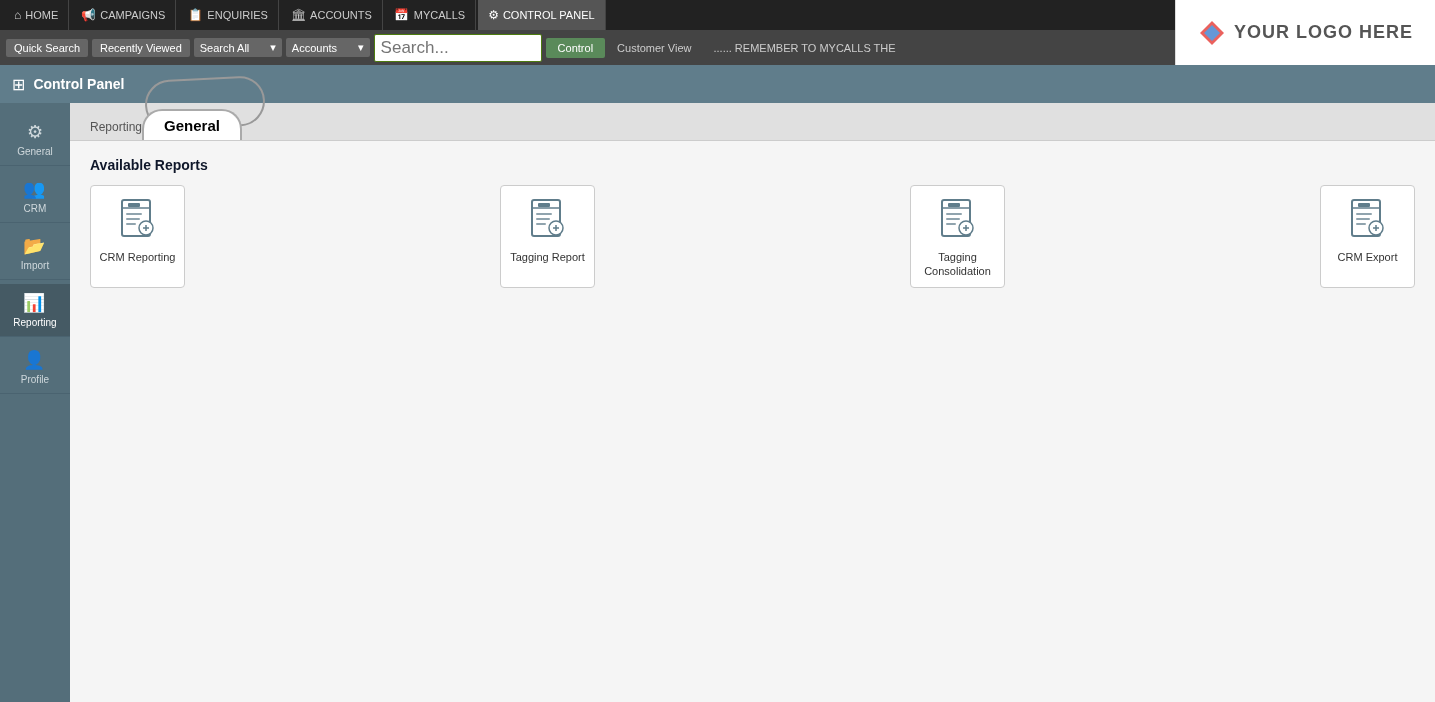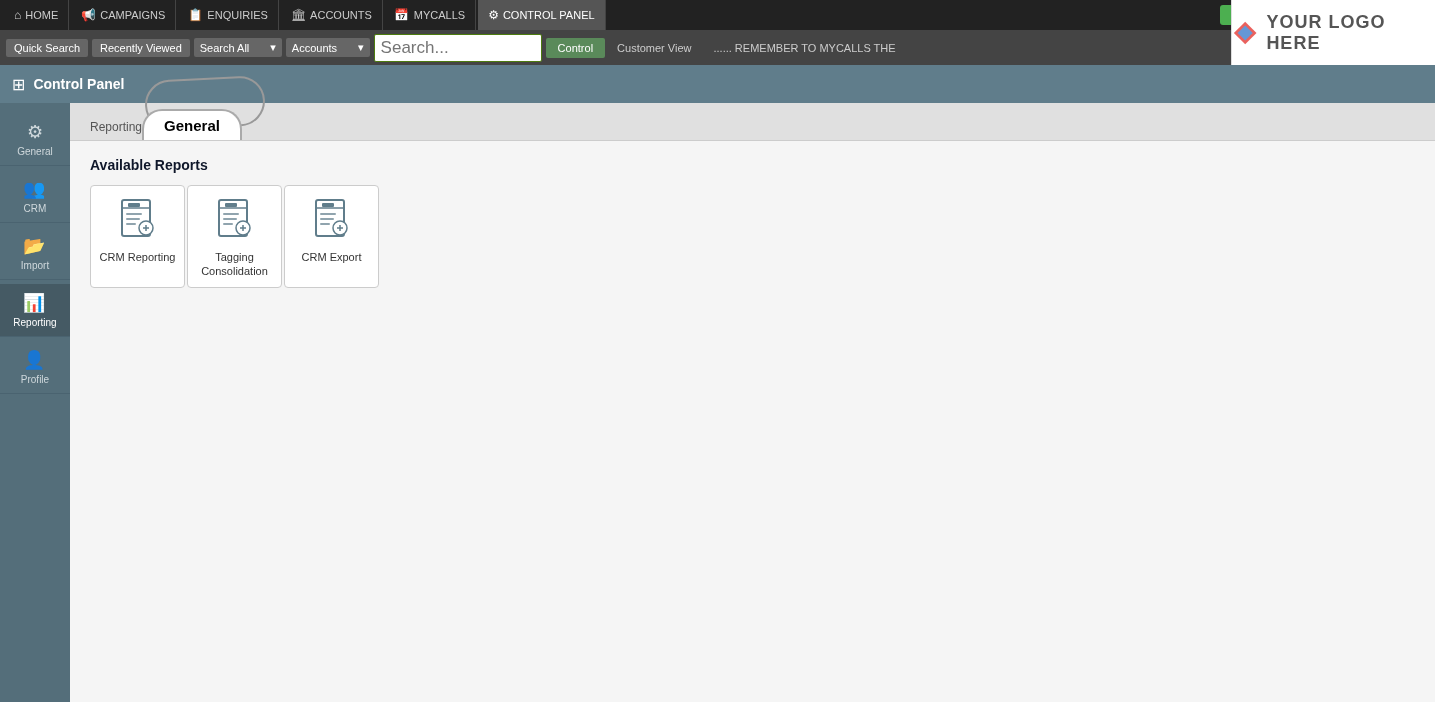--- a/index.html
+++ b/index.html
@@ -54,21 +54,21 @@
       background: none;
       border: none;
       padding: 2px;
     }
 
     
     .logo-area {
       position: absolute;
       top: 0;
       right: 0;
-      width: 204px;
+      width: 260px;
       height: 65px;
       background: #fff;
       border-left: 1px solid #ddd;
       display: flex;
       align-items: center;
       justify-content: center;
       gap: 8px;
     }
     .logo-icon {
       width: 28px;
@@ -244,20 +244,21 @@
     .available-reports-title {
       font-size: 14px;
       font-weight: bold;
       color: #0f172a;
       margin-bottom: 12px;
     }
     .reports-grid {
       display: flex;
       gap: 2px;
       flex-wrap: wrap;
+      justify-content: space-between;
     }
     .report-card {
       width: 95px;
       background: #fff;
       border: 1px solid #ccc;
       border-radius: 4px;
       padding: 12px 8px 8px;
       display: flex;
       flex-direction: column;
       align-items: center;
@@ -392,20 +393,33 @@
             <rect x="10" y="5" width="12" height="4" rx="1" fill="#607d8b"></rect>
             <rect x="8" y="15" width="16" height="2" rx="1" fill="#90a4ae"></rect>
             <rect x="8" y="20" width="14" height="2" rx="1" fill="#90a4ae"></rect>
             <rect x="8" y="25" width="10" height="2" rx="1" fill="#90a4ae"></rect>
             <circle cx="28" cy="30" r="7" fill="#fff" stroke="#607d8b" stroke-width="1.5"></circle>
             <path d="M25,30 h6 M28,27 v6" stroke="#607d8b" stroke-width="1.5"></path>
           </svg>
           <span class="report-card-label">CRM Reporting</span>
         </div>
 
+        <div class="report-card">
+          <svg width="40" height="44" viewBox="0 0 40 44">
+            <rect x="4" y="2" width="28" height="36" rx="2" fill="#fff" stroke="#607d8b" stroke-width="2"></rect>
+            <line x1="4" y1="10" x2="32" y2="10" stroke="#607d8b" stroke-width="1.5"></line>
+            <rect x="10" y="5" width="12" height="4" rx="1" fill="#607d8b"></rect>
+            <rect x="8" y="15" width="16" height="2" rx="1" fill="#90a4ae"></rect>
+            <rect x="8" y="20" width="14" height="2" rx="1" fill="#90a4ae"></rect>
+            <rect x="8" y="25" width="10" height="2" rx="1" fill="#90a4ae"></rect>
+            <circle cx="28" cy="30" r="7" fill="#fff" stroke="#607d8b" stroke-width="1.5"></circle>
+            <path d="M25,30 h6 M28,27 v6" stroke="#607d8b" stroke-width="1.5"></path>
+          </svg>
+          <span class="report-card-label">Tagging Report</span>
+        </div>
 
         <div class="report-card">
           <svg width="40" height="44" viewBox="0 0 40 44">
             <rect x="4" y="2" width="28" height="36" rx="2" fill="#fff" stroke="#607d8b" stroke-width="2"></rect>
             <line x1="4" y1="10" x2="32" y2="10" stroke="#607d8b" stroke-width="1.5"></line>
             <rect x="10" y="5" width="12" height="4" rx="1" fill="#607d8b"></rect>
             <rect x="8" y="15" width="16" height="2" rx="1" fill="#90a4ae"></rect>
             <rect x="8" y="20" width="14" height="2" rx="1" fill="#90a4ae"></rect>
             <rect x="8" y="25" width="10" height="2" rx="1" fill="#90a4ae"></rect>
             <circle cx="28" cy="30" r="7" fill="#fff" stroke="#607d8b" stroke-width="1.5"></circle>

